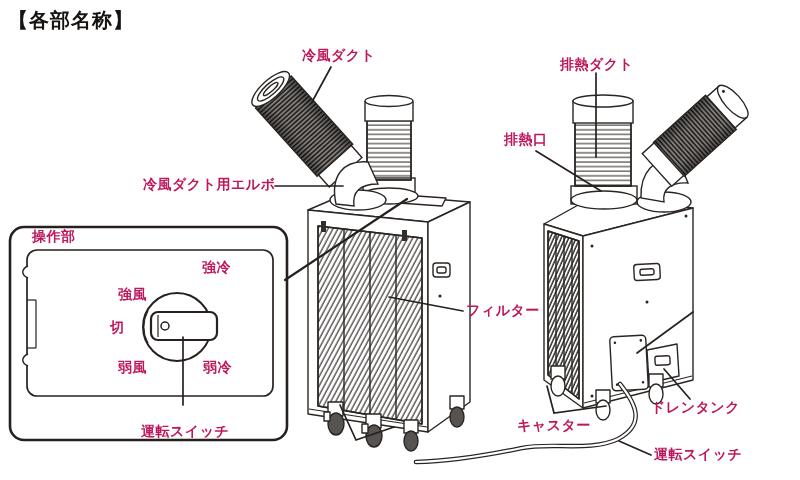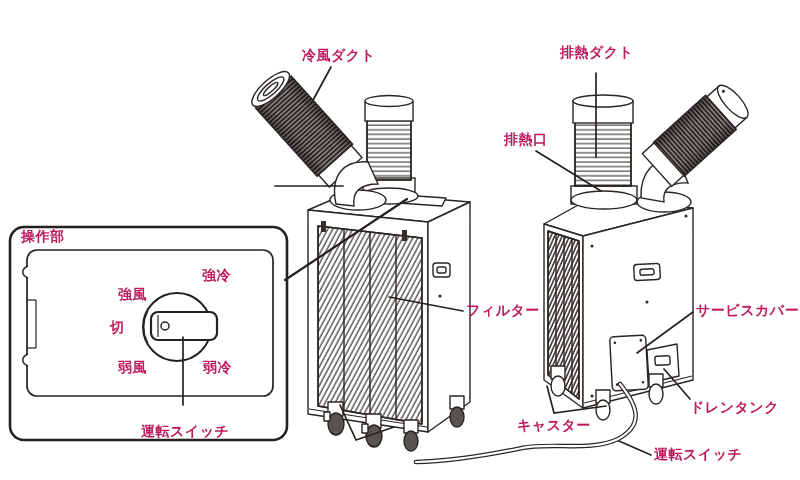--- a/index.html
+++ b/index.html
@@ -201,30 +201,31 @@
     <line x1="463" y1="311" x2="389" y2="297"></line>
     <line x1="693" y1="312" x2="637" y2="353"></line>
     <line x1="690" y1="399" x2="664" y2="369"></line>
     <polyline points="547,386 554,413 606,406"></polyline>
     <polyline points="340,405 356,440 394,427"></polyline>
     <line x1="651" y1="455" x2="619" y2="441"></line>
     <line x1="183" y1="337" x2="183" y2="405"></line>
   </g>
 </svg>
 
+  <div class="title">【各部名称】</div>
 
   <div class="lbl" style="left:302px;top:47px">冷風ダクト</div>
-  <div class="lbl" style="left:560px;top:44px">排熱ダクト</div>
+  <div class="lbl" style="left:560px;top:56px">排熱ダクト</div>
   <div class="lbl" style="left:504px;top:131px">排熱口</div>
+  <div class="lbl" style="left:143px;top:176px">冷風ダクト用エルボ</div>
   <div class="lbl" style="left:466px;top:302px">フィルター</div>
-  <div class="lbl" style="left:696px;top:302px">サービスカバー</div>
-  <div class="lbl" style="left:690px;top:399px">ドレンタンク</div>
+  <div class="lbl" style="left:651px;top:399px">ドレンタンク</div>
   <div class="lbl" style="left:517px;top:417px">キャスター</div>
   <div class="lbl" style="left:654px;top:446px">運転スイッチ</div>
 
-  <div class="lbl" style="left:21px;top:228px">操作部</div>
+  <div class="lbl" style="left:32px;top:228px">操作部</div>
   <div class="lbl" style="left:118px;top:286px">強風</div>
-  <div class="lbl" style="left:202px;top:267px">強冷</div>
+  <div class="lbl" style="left:202px;top:259px">強冷</div>
   <div class="lbl" style="left:110px;top:319px">切</div>
   <div class="lbl" style="left:118px;top:359px">弱風</div>
   <div class="lbl" style="left:203px;top:359px">弱冷</div>
   <div class="lbl" style="left:141px;top:423px">運転スイッチ</div>
 </div>
 
 </body></html>

